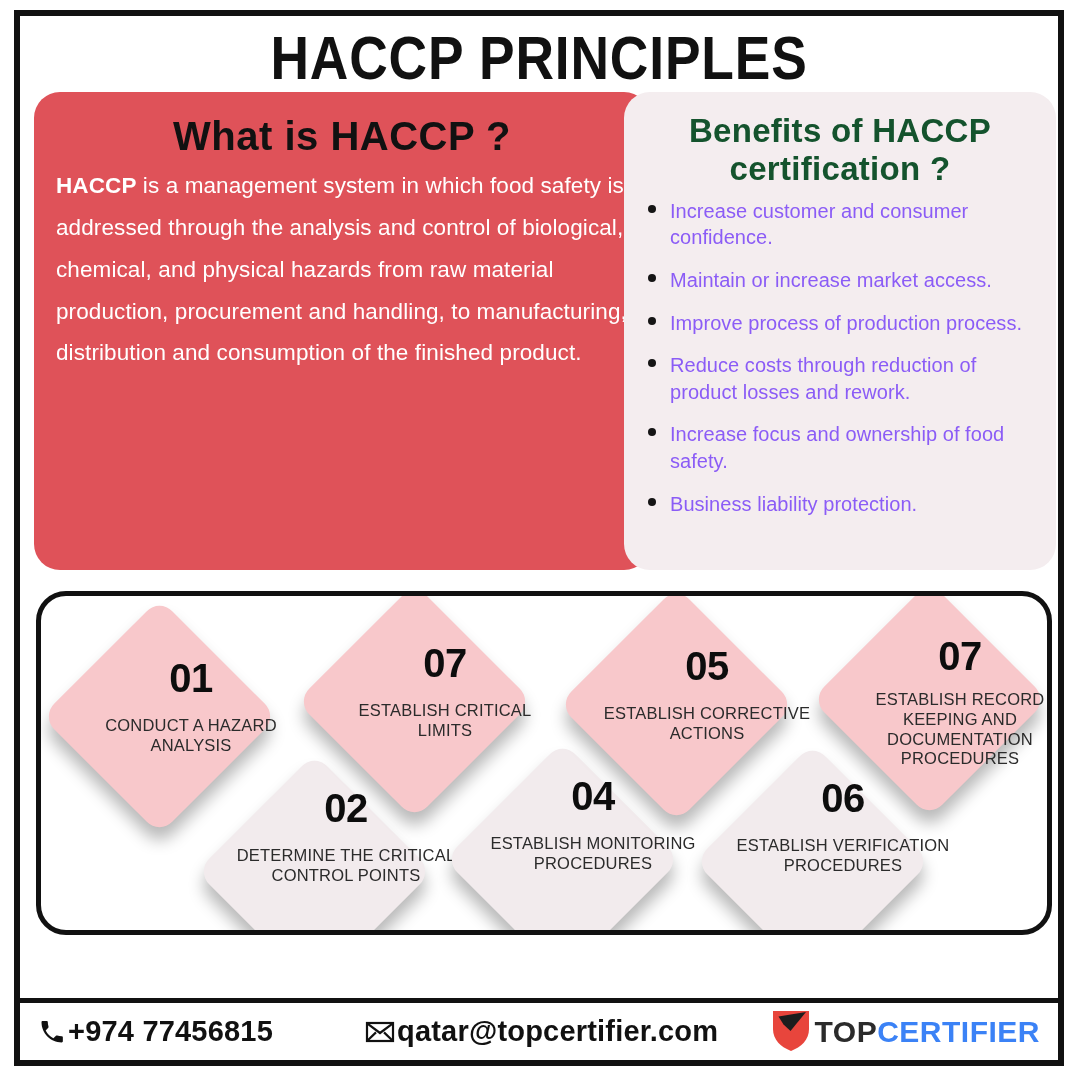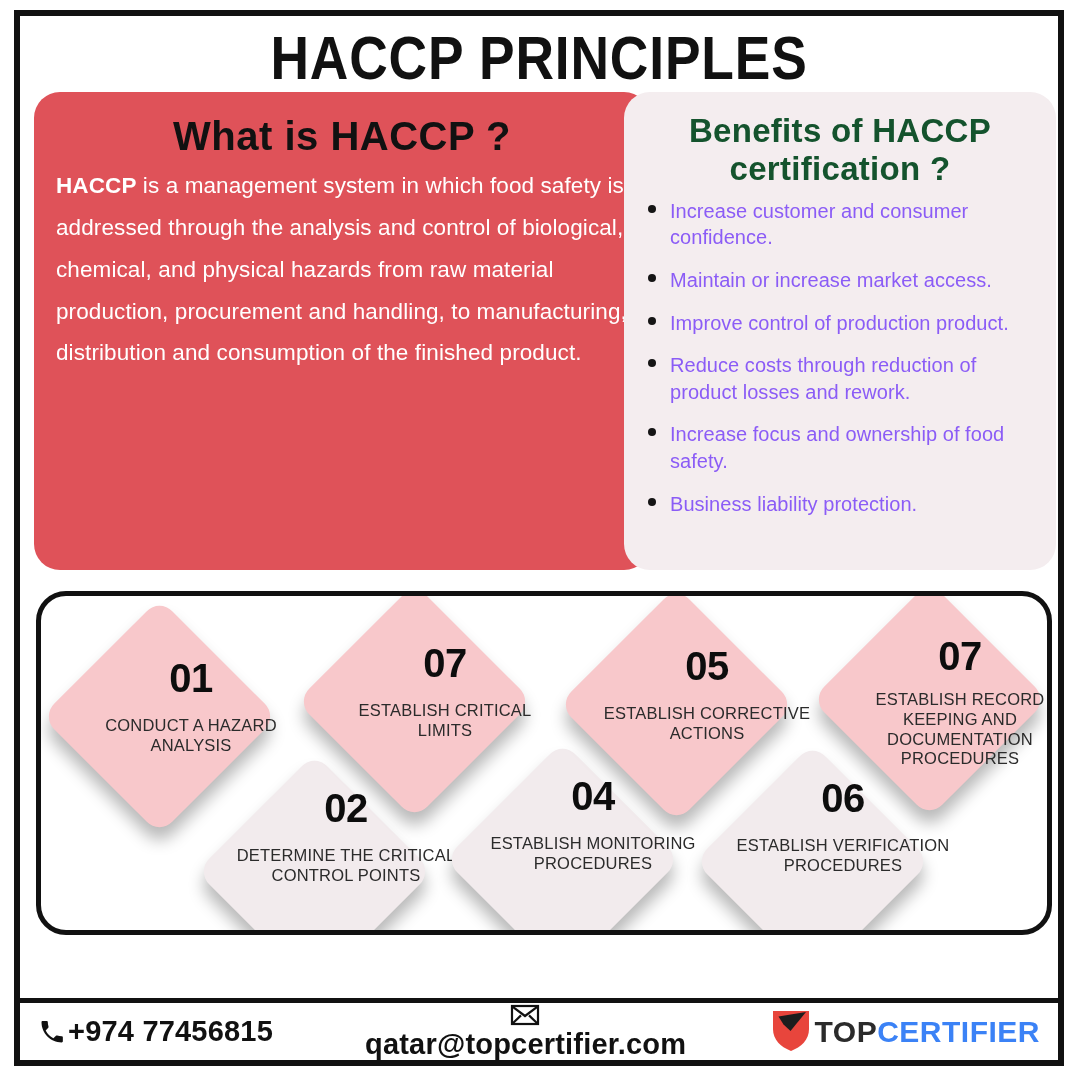--- a/index.html
+++ b/index.html
@@ -153,21 +153,21 @@
   .fitem{
     display:flex;
     align-items:center;
     color:#111111;
     font-size:29px;
     font-weight:700;
     font-family:"Liberation Sans Narrow","Liberation Sans",sans-serif;
     letter-spacing:0.2px;
   }
   .fitem.phone{margin-left:18px;}
-  .fitem.mail{margin-left:92px;flex-direction:column;}
+  .fitem.mail{margin-left:92px;}
   .ficon{margin-right:2px;display:flex;align-items:center;}
   .logo{
     position:absolute;
     right:18px;top:50%;
     transform:translateY(-50%);
     display:flex;
     align-items:center;
   }
   .logo-txt{
     font-size:30px;
@@ -191,21 +191,21 @@
     <div class="body-text">
       <span class="lead">HACCP</span><span> is a management system in which food safety is addressed through the analysis and control of biological, chemical, and physical hazards from raw material production, procurement and handling, to manufacturing, distribution and consumption of the finished product.</span>
     </div>
   </div>
 
   <div class="panel panel-right">
     <h2>Benefits of HACCP certification ?</h2>
     <ul class="benefits">
       <li><span class="bullet"></span><span>Increase customer and consumer confidence.</span></li>
       <li><span class="bullet"></span><span>Maintain or increase market access.</span></li>
-      <li><span class="bullet"></span><span>Improve control of production product.</span></li>
+      <li><span class="bullet"></span><span>Improve process of production process.</span></li>
       <li><span class="bullet"></span><span>Reduce costs through reduction of product losses and rework.</span></li>
       <li><span class="bullet"></span><span>Increase focus and ownership of food safety.</span></li>
       <li><span class="bullet"></span><span>Business liability protection.</span></li>
     </ul>
   </div>
 
   <div class="diamond-box">
 
     <div class="dia pink" style="left:35px;top:37px;"></div>
     <div class="dia-label" style="left:35px;top:62px;">

